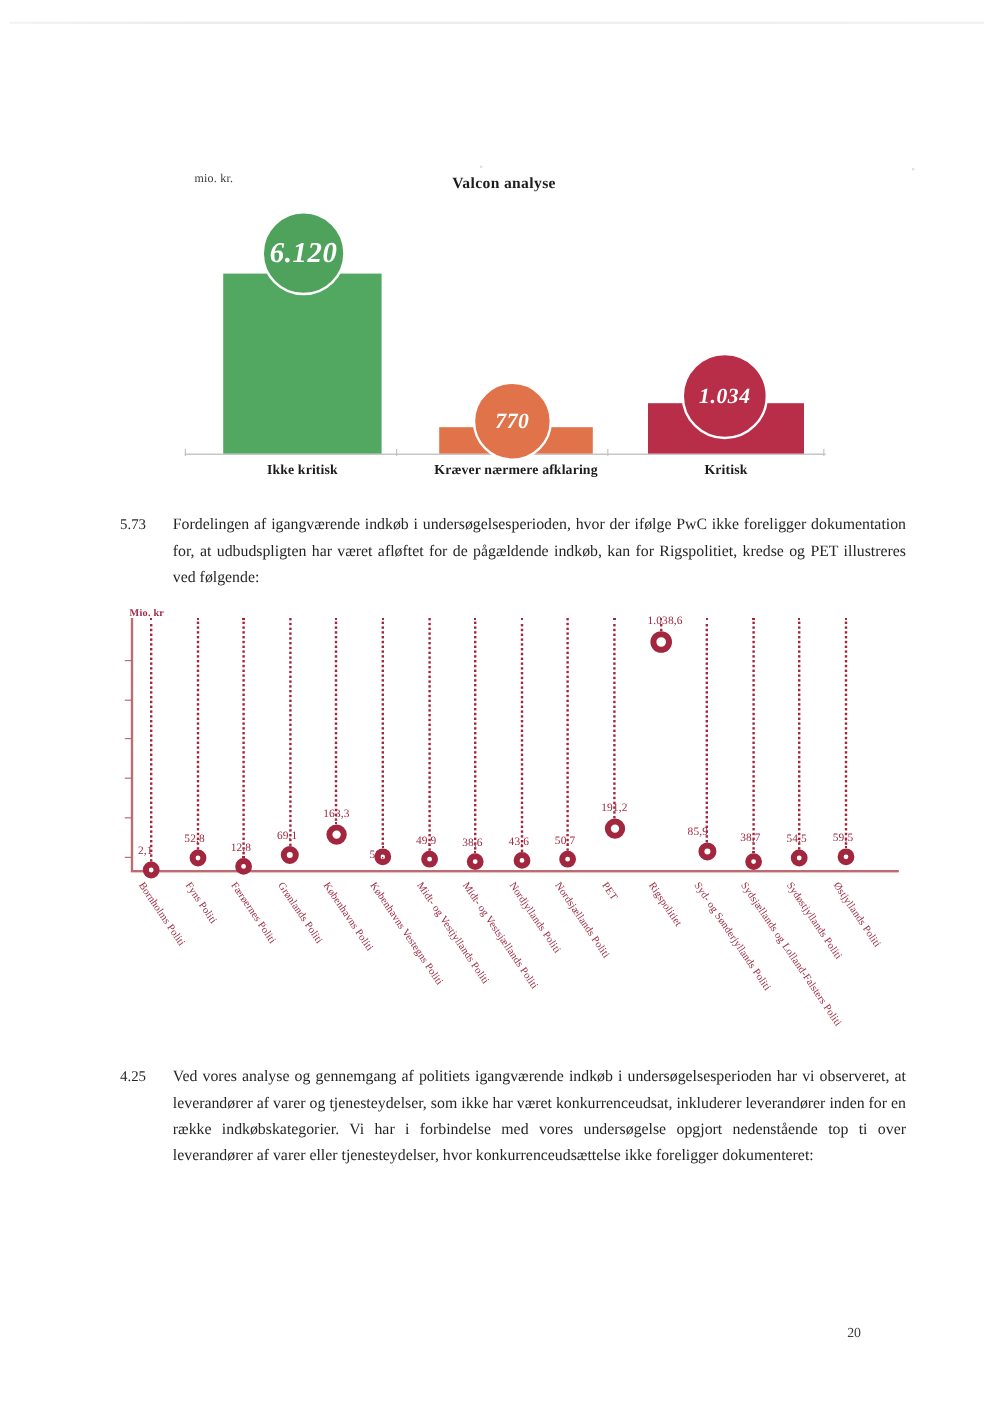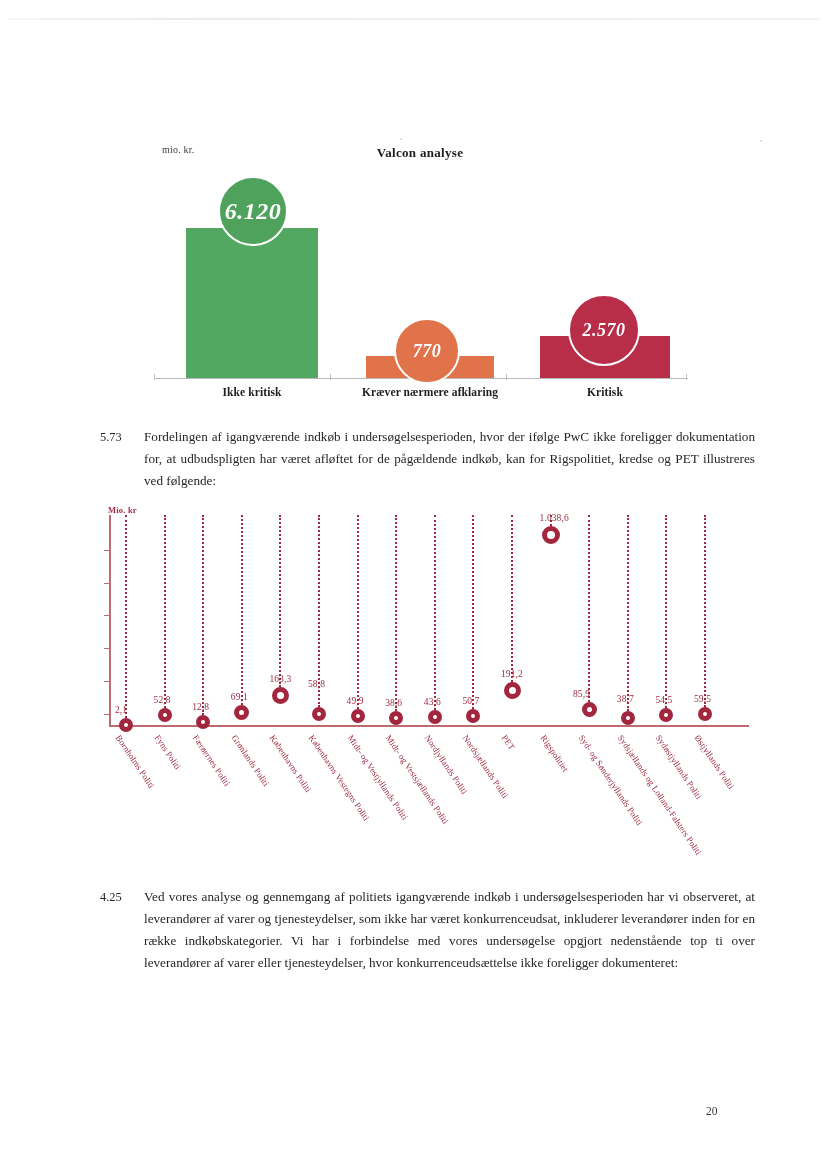--- a/index.html
+++ b/index.html
@@ -234,21 +234,21 @@
   <div class="bc-tick" style="left:180px;"></div>
   <div class="bc-tick" style="left:356px;"></div>
   <div class="bc-tick" style="left:536px;"></div>
 
   <div class="bc-bar green" style="left:36px;  width:132px; height:150px; top:90px;"></div>
   <div class="bc-bar orange" style="left:216px; width:128px; height:22px;  top:218px;"></div>
   <div class="bc-bar crimson" style="left:390px; width:130px; height:42px;  top:198px;"></div>
 
   <div class="bc-bubble green" style="left:68px; top:38px; width:70px; height:70px; font-size:24px;">6.120</div>
   <div class="bc-bubble orange" style="left:244px; top:180px; width:66px; height:66px; font-size:18px;">770</div>
-  <div class="bc-bubble crimson" style="left:418px; top:156px; width:72px; height:72px; font-size:18px;">2.570</div>
+  <div class="bc-bubble crimson" style="left:418px; top:156px; width:72px; height:72px; font-size:18px;">1.034</div>
 
   <div class="bc-cat" style="left:36px; width:132px;">Ikke kritisk</div>
   <div class="bc-cat" style="left:196px; width:168px;">Kræver nærmere afklaring</div>
   <div class="bc-cat" style="left:390px; width:130px;">Kritisk</div>
 </div>
 
 <div class="para" style="left:100px; top:426px; width:655px;">
   <span class="num">5.73</span>
   <span class="txt">Fordelingen af igangværende indkøb i undersøgelsesperioden, hvor der ifølge PwC ikke foreligger dokumentation for, at udbudspligten har været afløftet for de pågældende indkøb, kan for Rigspolitiet, kredse og PET illustreres ved følgende:</span>
 </div>
@@ -282,21 +282,21 @@
       <div class="dp-stem" style="left: 140.8px; height: 189.882px;"></div>
       <div class="dp-dot" style="left: 134.3px; top: 199.882px; width: 15px; height: 15px; border-color: rgb(163, 38, 63);"></div>
       <div class="dp-val" style="left: 130.8px; top: 186.882px;">69,1</div>
       <div class="dp-lbl" style="left: 137.8px; top: 228px;">Grønlands Politi</div>
       <div class="dp-stem" style="left: 179.4px; height: 171.68px;"></div>
       <div class="dp-dot" style="left: 171.9px; top: 181.68px; width: 17px; height: 17px; border-color: rgb(163, 38, 63);"></div>
       <div class="dp-val" style="left: 169.4px; top: 168.68px;">163,3</div>
       <div class="dp-lbl" style="left: 176.4px; top: 228px;">Københavns Politi</div>
       <div class="dp-stem" style="left: 218px; height: 192.263px;"></div>
       <div class="dp-dot" style="left: 212px; top: 202.263px; width: 14px; height: 14px; border-color: rgb(163, 38, 63);"></div>
-      <div class="dp-val" style="left: 208px; top: 174px;">58,8</div>
+      <div class="dp-val" style="left: 208px; top: 203px;">58,8</div>
       <div class="dp-lbl" style="left: 215px; top: 228px;">Københavns Vestegns Politi</div>
       <div class="dp-stem" style="left: 256.6px; height: 193.888px;"></div>
       <div class="dp-dot" style="left: 250.6px; top: 203.888px; width: 14px; height: 14px; border-color: rgb(163, 38, 63);"></div>
       <div class="dp-val" style="left: 246.6px; top: 190.888px;">49,9</div>
       <div class="dp-lbl" style="left: 253.6px; top: 228px;">Midt- og Vestjyllands Politi</div>
       <div class="dp-stem" style="left: 295.2px; height: 195.951px;"></div>
       <div class="dp-dot" style="left: 289.2px; top: 205.951px; width: 14px; height: 14px; border-color: rgb(163, 38, 63);"></div>
       <div class="dp-val" style="left: 285.2px; top: 192.951px;">38,6</div>
       <div class="dp-lbl" style="left: 292.2px; top: 228px;">Midt- og Vestsjællands Politi</div>
       <div class="dp-stem" style="left: 333.8px; height: 195.038px;"></div>

